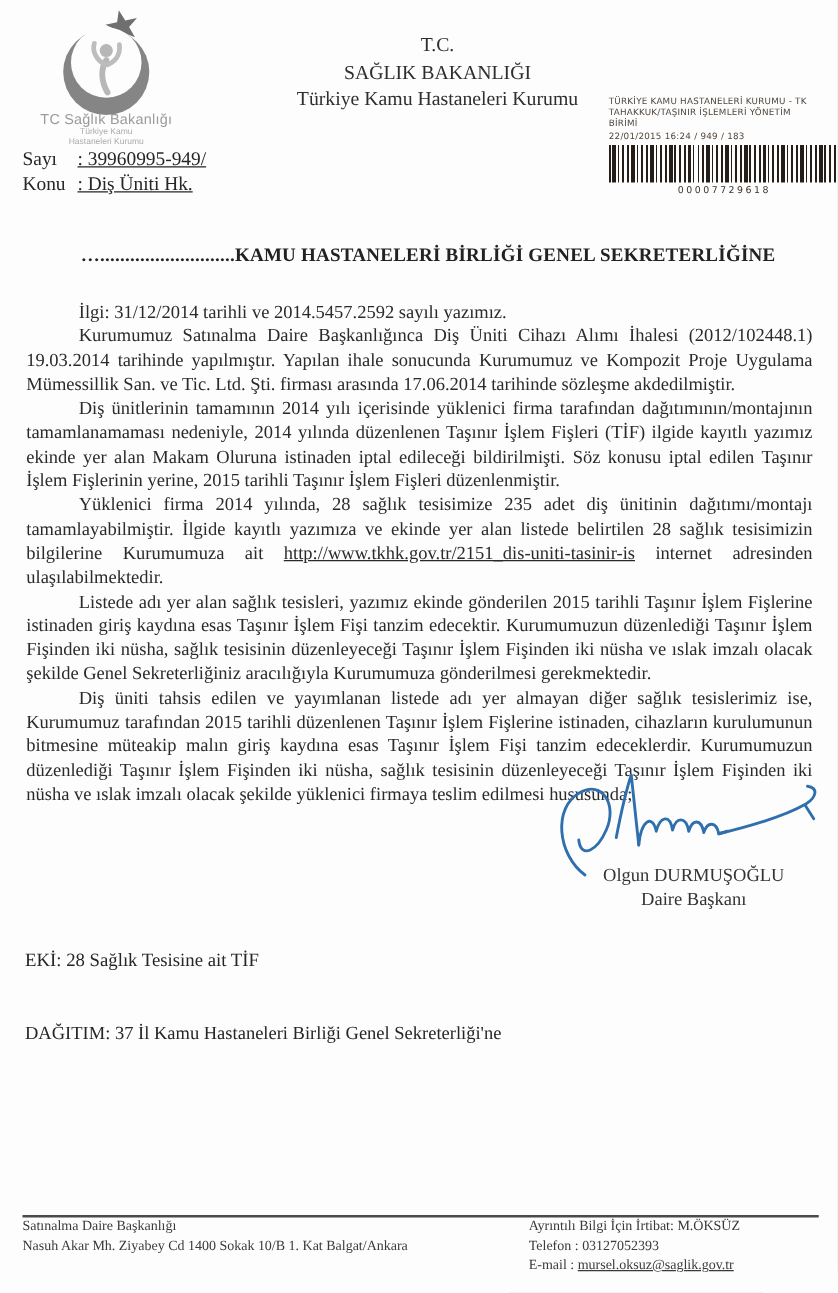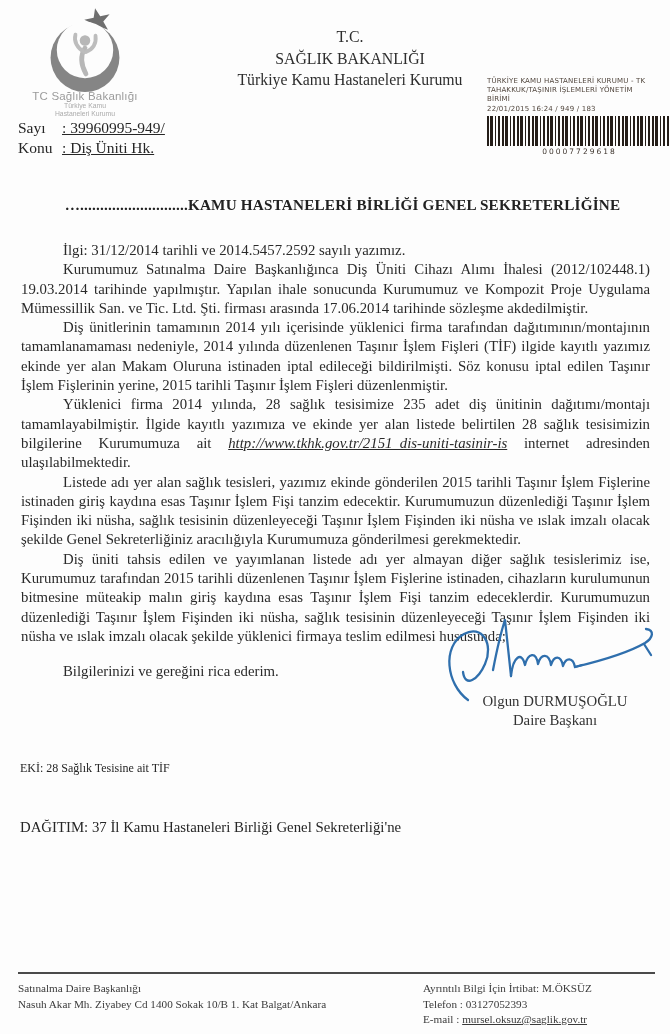--- a/index.html
+++ b/index.html
@@ -40,34 +40,34 @@
   
   .recipient { position:absolute; left:30px; top:196px; width:625px; text-align:center;
                font-weight:bold; font-size:15.2px; letter-spacing:.2px; color:#222; }
 
   
   .letter-body { position:absolute; left:21px; top:241px; width:629px;
                  font-size:14.8px; line-height:19.3px; text-align:justify; color:#2a2a2a; }
   .letter-body p { text-indent:42px; }
   .ilgi { text-indent:23px; text-align:left; }
   .closing { margin-top:16px; text-align:left; }
-  .doc-url { font-style:italic; text-decoration:underline; color:#2a2a2a; }
+  .doc-url { text-decoration:underline; color:#2a2a2a; }
 
   
   .signature-svg { position:absolute; left:438px; top:610px; }
   .signer { position:absolute; left:455px; top:692px; width:200px; text-align:center;
             font-size:14.8px; line-height:18.5px; color:#333; }
 
   
-  .eki     { position:absolute; left:20px; top:761px; font-size:12px; }
+  .eki     { position:absolute; left:20px; top:761px; font-size:15px; }
   .dagitim { position:absolute; left:20px; top:819px; font-size:14.8px; }
 
   
   .footer { position:absolute; left:18px; top:972px; width:637px;
-            border-top:2px solid #4a4a4a; padding-top:7px; display:flex;
+            border-top:2px solid #4a4a4a; display:flex;
             font-size:11.2px; line-height:15.5px; color:#3a3a3a; }
   .footer-left  { flex:0 0 405px; }
   .footer-right { flex:1; }
   .email-link { color:#3a3a3a; text-decoration:underline; }
 </style>
 </head>
 <body>
 
 <div class="page">
 
@@ -108,21 +108,20 @@
 
   <div class="recipient">…...........................KAMU HASTANELERİ BİRLİĞİ GENEL SEKRETERLİĞİNE</div>
 
   <div class="letter-body">
     <p class="ilgi">İlgi: 31/12/2014 tarihli ve 2014.5457.2592 sayılı yazımız.</p>
     <p>Kurumumuz Satınalma Daire Başkanlığınca Diş Üniti Cihazı Alımı İhalesi (2012/102448.1) 19.03.2014 tarihinde yapılmıştır. Yapılan ihale sonucunda Kurumumuz ve Kompozit Proje Uygulama Mümessillik San. ve Tic. Ltd. Şti. firması arasında 17.06.2014 tarihinde sözleşme akdedilmiştir.</p>
     <p>Diş ünitlerinin tamamının 2014 yılı içerisinde yüklenici firma tarafından dağıtımının/montajının tamamlanamaması nedeniyle, 2014 yılında düzenlenen Taşınır İşlem Fişleri (TİF) ilgide kayıtlı yazımız ekinde yer alan Makam Oluruna istinaden iptal edileceği bildirilmişti. Söz konusu iptal edilen Taşınır İşlem Fişlerinin yerine, 2015 tarihli Taşınır İşlem Fişleri düzenlenmiştir.</p>
     <p><span>Yüklenici firma 2014 yılında, 28 sağlık tesisimize 235 adet diş ünitinin dağıtımı/montajı tamamlayabilmiştir. İlgide kayıtlı yazımıza ve ekinde yer alan listede belirtilen 28 sağlık tesisimizin bilgilerine Kurumumuza ait </span><a class="doc-url">http://www.tkhk.gov.tr/2151_dis-uniti-tasinir-is</a><span> internet adresinden ulaşılabilmektedir.</span></p>
     <p>Listede adı yer alan sağlık tesisleri, yazımız ekinde gönderilen 2015 tarihli Taşınır İşlem Fişlerine istinaden giriş kaydına esas Taşınır İşlem Fişi tanzim edecektir. Kurumumuzun düzenlediği Taşınır İşlem Fişinden iki nüsha, sağlık tesisinin düzenleyeceği Taşınır İşlem Fişinden iki nüsha ve ıslak imzalı olacak şekilde Genel Sekreterliğiniz aracılığıyla Kurumumuza gönderilmesi gerekmektedir.</p>
     <p>Diş üniti tahsis edilen ve yayımlanan listede adı yer almayan diğer sağlık tesislerimiz ise, Kurumumuz tarafından 2015 tarihli düzenlenen Taşınır İşlem Fişlerine istinaden, cihazların kurulumunun bitmesine müteakip malın giriş kaydına esas Taşınır İşlem Fişi tanzim edeceklerdir. Kurumumuzun düzenlediği Taşınır İşlem Fişinden iki nüsha, sağlık tesisinin düzenleyeceği Taşınır İşlem Fişinden iki nüsha ve ıslak imzalı olacak şekilde yüklenici firmaya teslim edilmesi hususunda;</p>
-    <p class="closing">Bilgilerinizi ve gereğini rica ederim.</p>
   </div>
 
   <svg class="signature-svg" width="225" height="105" viewBox="0 0 225 105">
     <g stroke="#2f6fad" stroke-width="2.3" fill="none" stroke-linecap="round" stroke-linejoin="round">
       <path d="M30 90 C 8 74, 4 36, 26 24 C 44 14, 56 34, 47 54 C 40 70, 27 78, 25 62"></path>
       <path d="M55 60 C 60 34, 65 16, 67 10 L 73 66"></path>
       <path d="M73 66 C 75 46, 84 41, 87 55 C 90 43, 98 41, 100 54 C 103 43, 111 43, 113 55 C 116 45, 123 45, 125 56 C 128 47, 135 47, 137 57 L 144 55"></path>
       <path d="M137 57 C 162 51, 188 44, 207 33 C 215 28, 217 20, 208 19"></path>
       <path d="M206 34 L 213 45"></path>
     </g>

